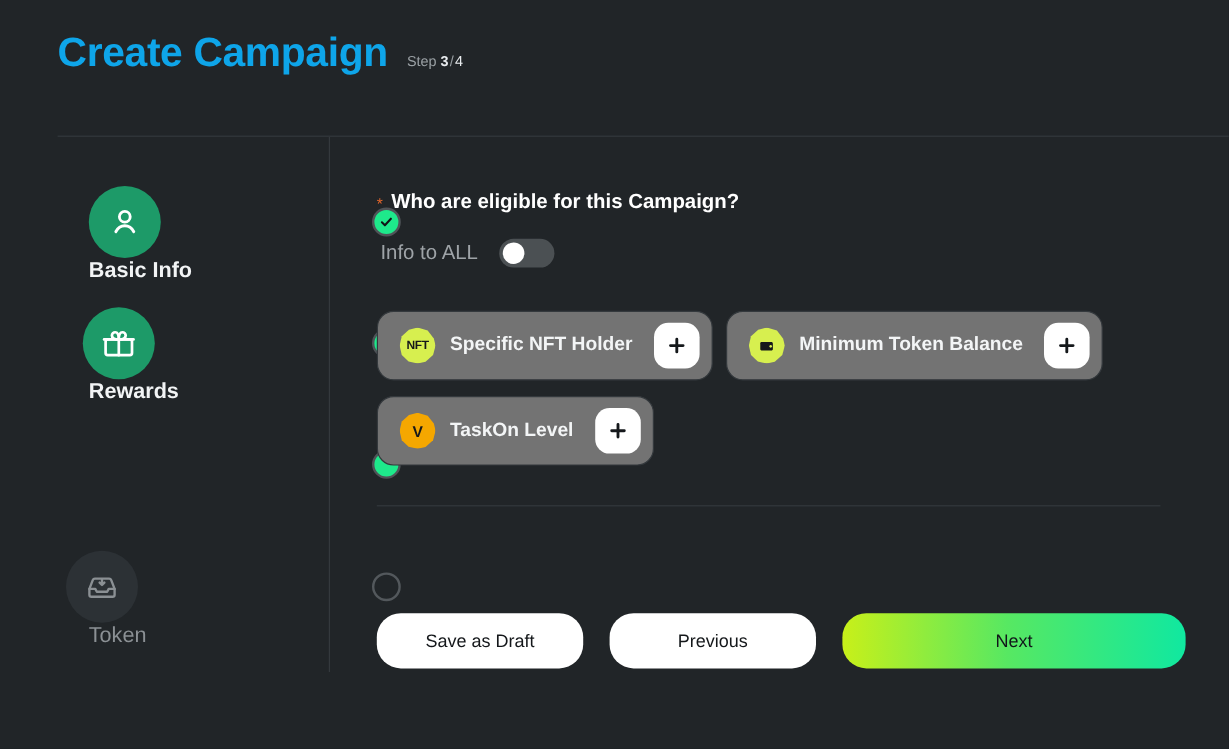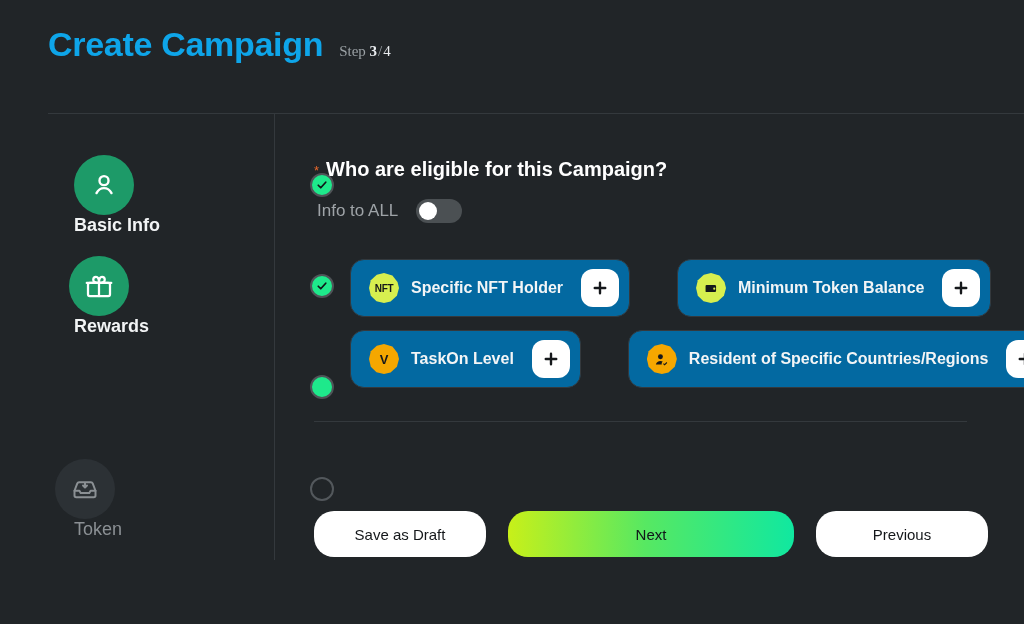--- a/index.html
+++ b/index.html
@@ -31,25 +31,24 @@
     gap: 16px;
   }
   .page-title {
     font-size: 34px;
     font-weight: 700;
     letter-spacing: -0.3px;
     color: #0ea5e9;
     line-height: 1.2;
   }
   .step-label {
-    font-size: 15px;
+    font-size: 12px;
     color: #9aa0a4;
     font-weight: 400;
     white-space: nowrap;
-    font-family: Liberation Serif, serif;
   }
   .step-label .step-num {
     color: #e9ecef;
     font-weight: 700;
   }
   .step-label .step-sep { color: #9aa0a4; padding: 0 1px; }
   .step-label .step-total { color: #e9ecef; font-weight: 400; }
 
   .divider-h-top {
     position: absolute;
@@ -155,21 +154,21 @@
     gap: 7px;
   }
   .asterisk {
     color: #e8682c;
     font-size: 13px;
     line-height: 1;
     position: relative;
     top: 1px;
   }
   .question-text {
-    font-size: 20px;
+    font-size: 17px;
     font-weight: 700;
     color: #ffffff;
   }
 
   .toggle-row {
     position: absolute;
     left: 3px;
     top: 85px;
     display: flex;
     align-items: center;
@@ -208,22 +207,21 @@
   .chip-row { display: flex; gap: 11px; margin-bottom: 13px; }
   .chip {
     display: inline-flex;
     align-items: center;
     gap: 12px;
     height: 58px;
     box-sizing: border-box;
     padding: 0 10px 0 18px;
     border: 1px solid #34393d;
     border-radius: 14px;
-    background: #0369a1;
-    margin-left: 36px;
+    background: #737373;
   }
   .chip-badge {
     width: 30px;
     height: 30px;
     flex: none;
     display: flex;
     align-items: center;
     justify-content: center;
     position: relative;
   }
@@ -436,45 +434,27 @@
             <span class="nft-text" style="font-size:13px;font-weight:700;">V</span>
           </span>
           <span class="chip-label">TaskOn Level</span>
           <button class="plus-btn">
             <svg width="18" height="18" viewBox="0 0 24 24" stroke="#15181b" stroke-width="3.2" stroke-linecap="round">
               <path d="M12 5v14M5 12h14"></path>
             </svg>
           </button>
         </div>
 
-        <div class="chip">
-          <span class="chip-badge">
-            <span class="blob" style="background:#f5a700;"></span>
-            <span class="glyph">
-              <svg width="17" height="17" viewBox="0 0 24 24" fill="#15181b">
-                <circle cx="10.5" cy="8" r="3.5"></circle>
-                <path d="M4 19c.8-3 3.4-5 6.5-5 1.2 0 2.3.3 3.2.8-.9.7-1.5 1.8-1.5 3 0 .4.1.8.2 1.2z"></path>
-                <path d="M16.4 20.6l-2.2-2.2 1.1-1.1 1.1 1.1 2.6-2.7 1.1 1.1z"></path>
-              </svg>
-            </span>
-          </span>
-          <span class="chip-label">Resident of Specific Countries/Regions</span>
-          <button class="plus-btn">
-            <svg width="18" height="18" viewBox="0 0 24 24" stroke="#15181b" stroke-width="3.2" stroke-linecap="round">
-              <path d="M12 5v14M5 12h14"></path>
-            </svg>
-          </button>
-        </div>
 
       </div>
 
     </div>
   </div>
 
   <div class="divider-h-mid"></div>
 
   <div class="footer">
     <button class="btn btn-white">Save as Draft</button>
+    <button class="btn btn-white">Previous</button>
     <button class="btn btn-next">Next</button>
-    <button class="btn btn-white">Previous</button>
   </div>
 
 </div>
 
 </body></html>

